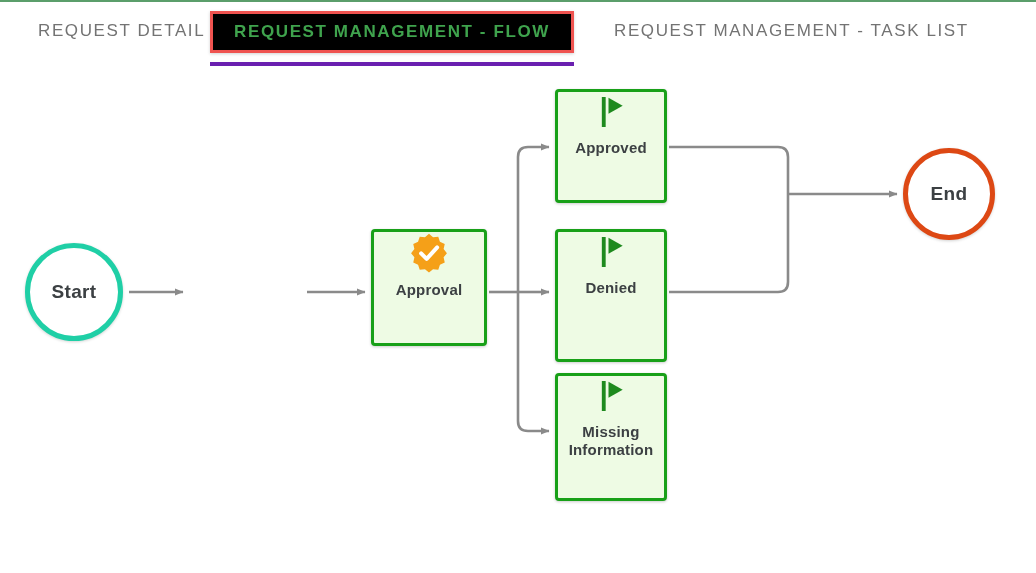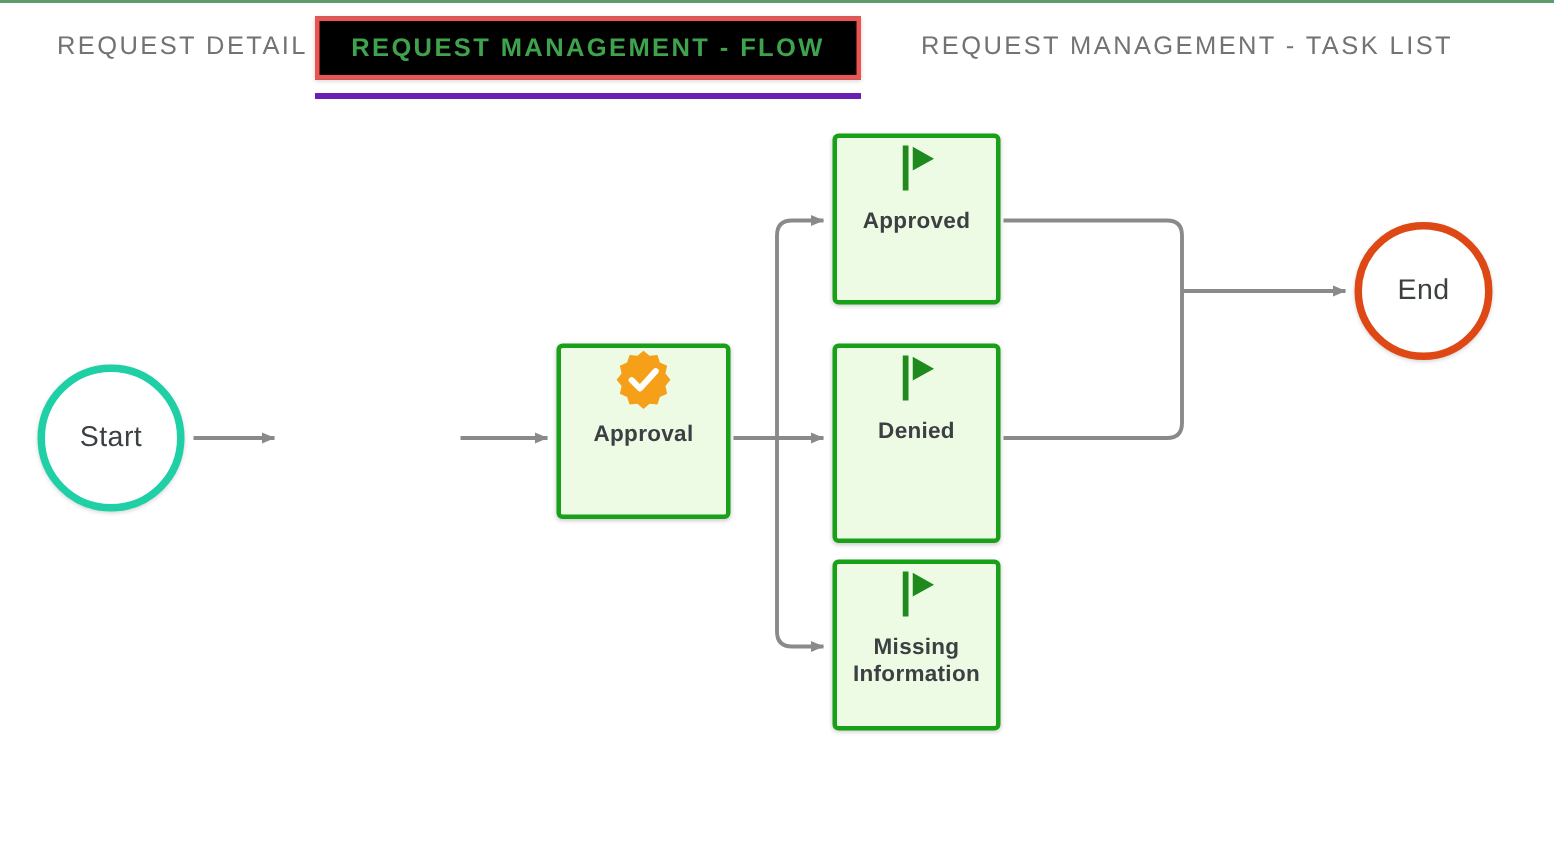--- a/index.html
+++ b/index.html
@@ -128,40 +128,40 @@
   .terminator {
     border-radius: 50%;
     background: #ffffff;
     display: flex;
     align-items: center;
     justify-content: center;
     box-shadow: 0 1px 3px rgba(0,0,0,0.18);
   }
   .terminator-label {
     font-size: 19px;
-    font-weight: 400;
+    font-weight: 700;
     color: #3c4043;
     letter-spacing: 0.3px;
   }
 
   #node-start {
     left: 25px; top: 173px;
     width: 98px; height: 98px;
     border: 5px solid #1fcfa6;
   }
   #node-end {
     left: 903px; top: 78px;
     width: 92px; height: 92px;
     border: 5px solid #dd4814;
   }
   #node-trial-form { left: 189px; top: 159px; width: 116px; height: 117px; }
   #node-approval   { left: 371px; top: 159px; width: 116px; height: 117px; }
   #node-approved   { left: 555px; top: 19px;  width: 112px; height: 114px; }
   #node-denied     { left: 555px; top: 159px; width: 112px; height: 133px; }
-  #node-missing    { left: 555px; top: 303px; width: 112px; height: 114px; }
+  #node-missing    { left: 555px; top: 303px; width: 112px; height: 128px; }
 </style>
 </head>
 <body>
 
 <div id="top-rule"></div>
 
 <div id="tabbar">
 
   <div class="tab" id="tab-request-detail">REQUEST DETAIL</div>
 

